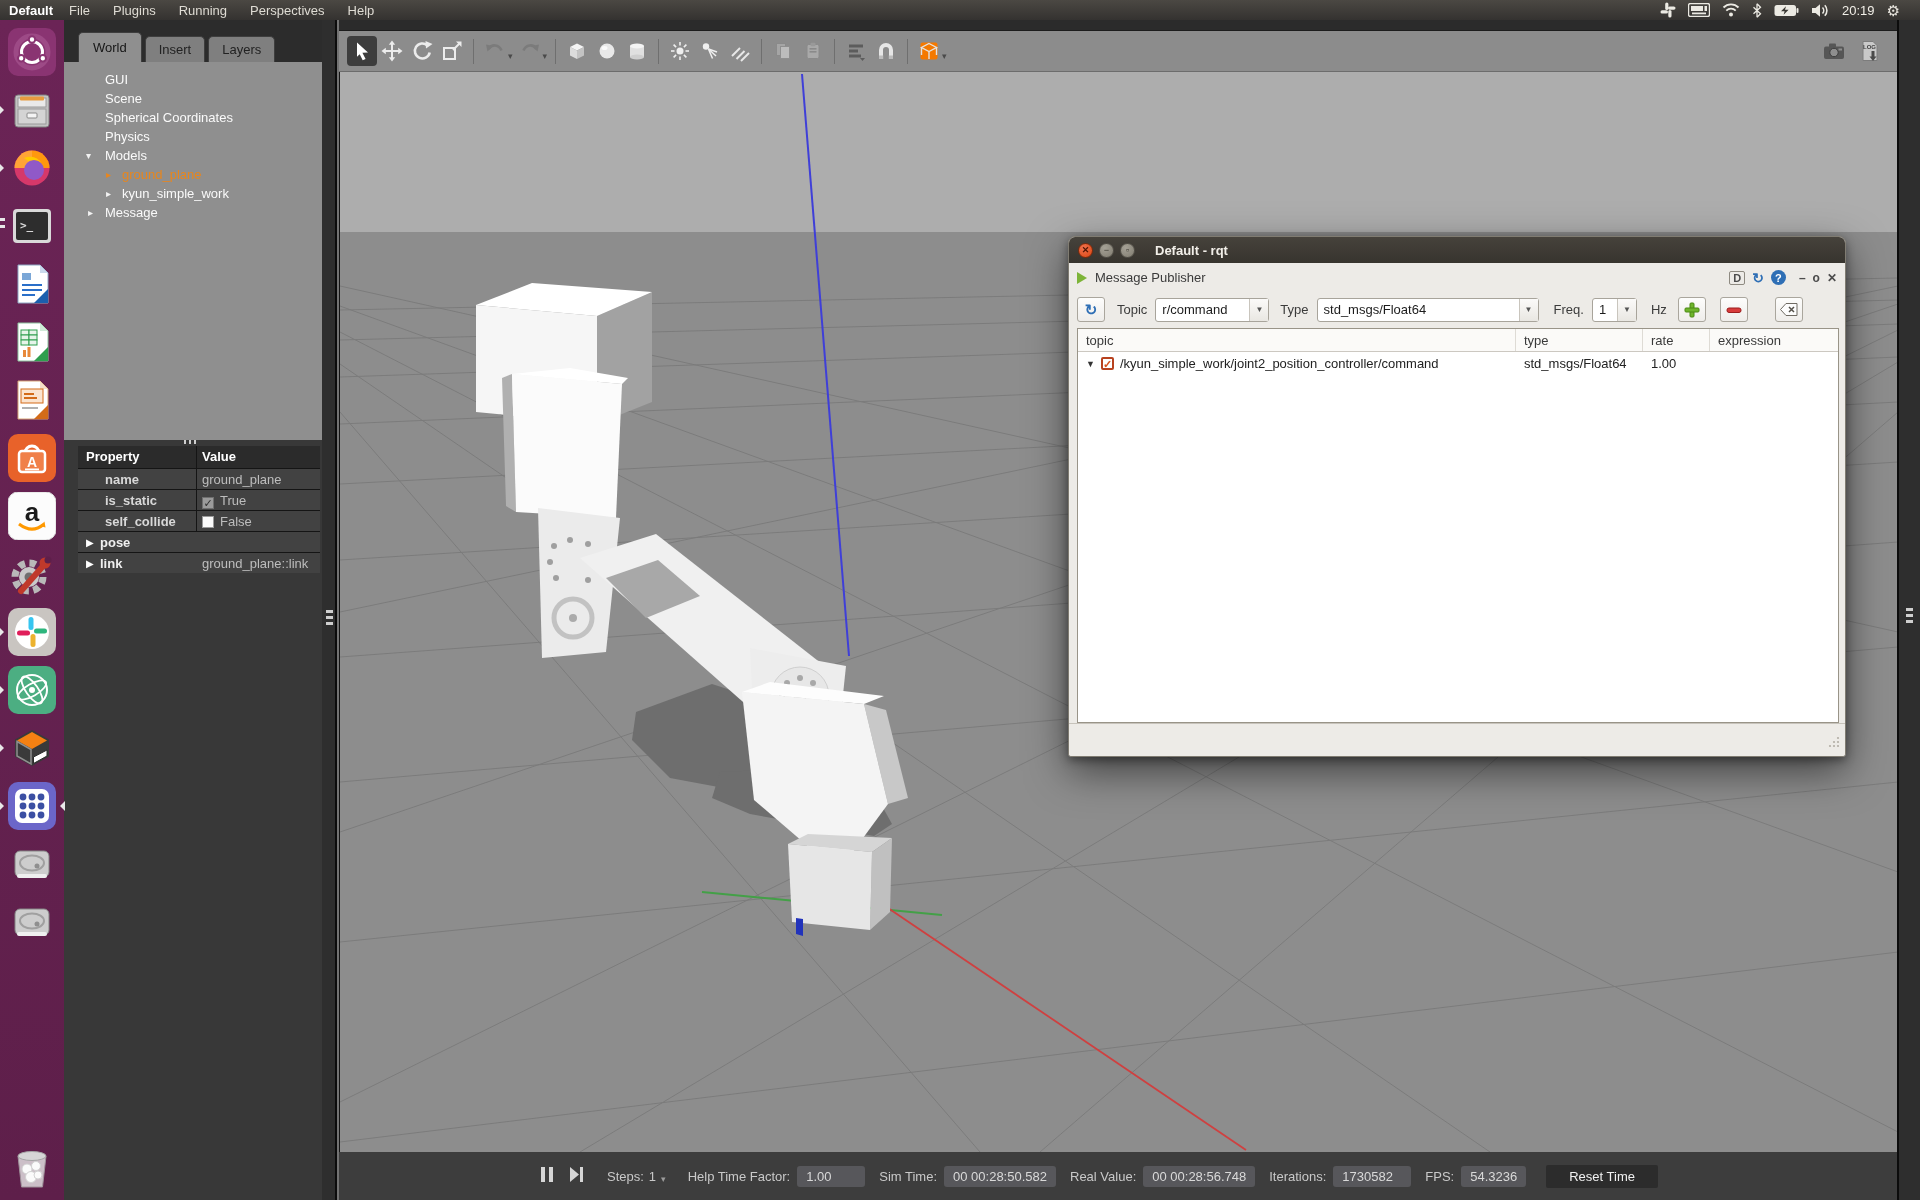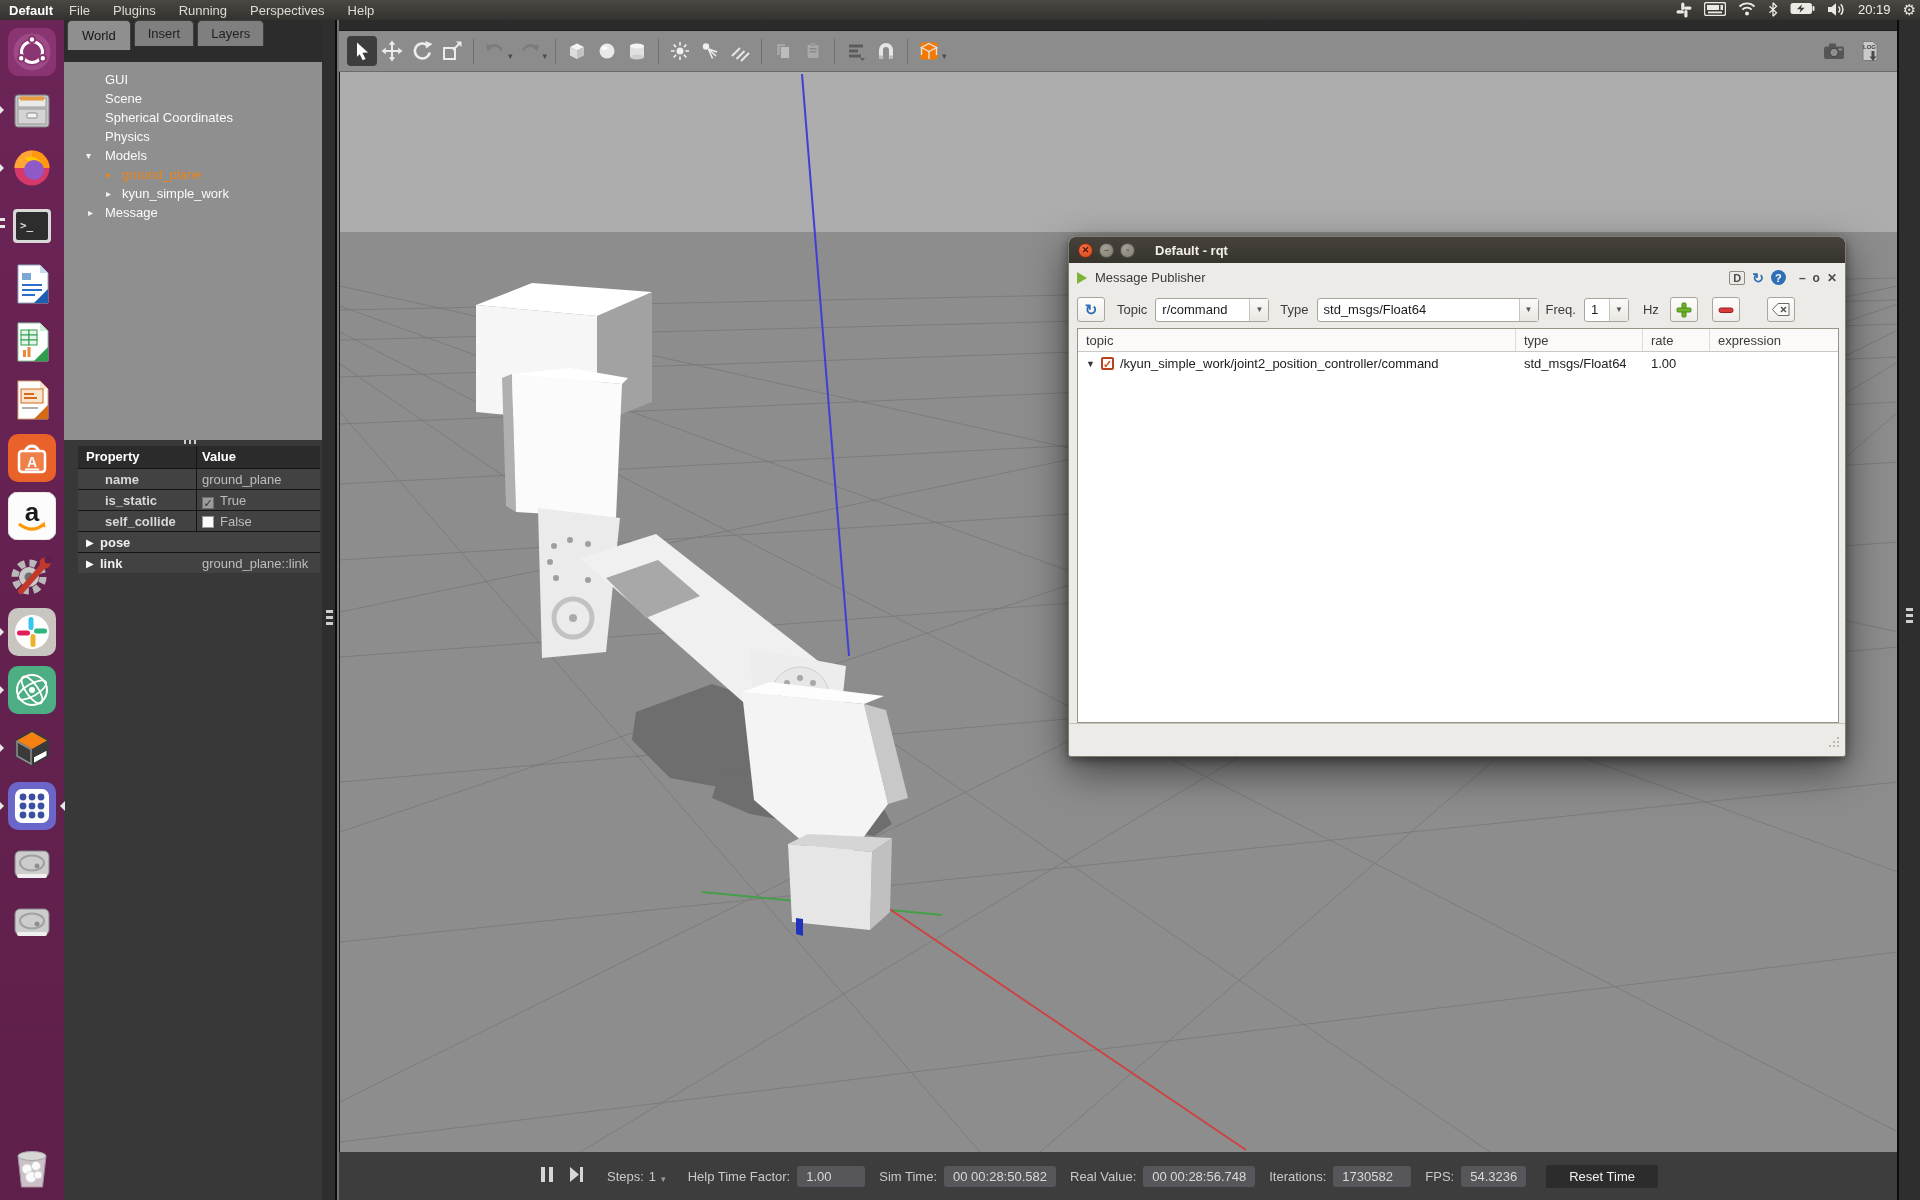--- a/index.html
+++ b/index.html
@@ -6,21 +6,21 @@
   html,body{width:1920px;height:1200px;overflow:hidden;background:#1e1e1e;
     font-family:"Liberation Sans",sans-serif;}
   #screen{position:relative;width:1920px;height:1200px;overflow:hidden;background:#737373}
 
   
   .topbar{position:absolute;left:0;top:0;width:1920px;height:20px;z-index:60;
     background:linear-gradient(#4b4843,#343230);display:flex;align-items:center;
     color:#dfdcd4;font-size:13px}
   .menu-app{font-weight:bold;color:#fff;margin:0 16px 0 9px}
   .menu-item{margin-right:23px;cursor:default}
-  .tray{margin-left:auto;display:flex;gap:12px;padding-right:4px}
+  .tray{margin-left:auto;display:flex;align-items:center;gap:12px;padding-right:20px}
   .tray svg{display:block}
   .clock{font-size:13px;color:#f1eee7}
   .gear-glyph{font-size:15px;color:#e8e5de;line-height:1}
 
   
   .dock{position:absolute;left:0;top:20px;width:64px;height:1180px;z-index:55;
     background:linear-gradient(180deg,#6b2456 0%,#5e1f4a 100%);
     display:flex;flex-direction:column;align-items:center;padding-top:8px;gap:10px}
   .dock-item{width:48px;height:48px;position:relative;border-radius:10px;flex:0 0 auto}
   .dock-item svg{display:block}
@@ -28,21 +28,21 @@
     border:5px solid transparent;border-left-color:#e8e8e8}
   .dock-item.running2::after{content:"";position:absolute;left:-8px;top:16px;width:5px;height:3px;
     background:#e8e8e8;box-shadow:0 7px 0 #e8e8e8}
   .dock-item.focused::after{content:"";position:absolute;right:-9px;top:19px;
     border:5px solid transparent;border-right-color:#e8e8e8}
   .dock-spacer{flex:1 1 auto}
 
   
   .gz-panel{position:absolute;left:64px;top:20px;width:258px;height:1180px;background:#383838}
   .gz-tabrow{position:absolute;left:0;top:0;width:258px;height:42px;background:#2c2c2c;
-    display:flex;align-items:flex-start;padding-left:3px}
+    display:flex;align-items:flex-end;padding-left:14px}
   .gz-tab{font-size:13px;color:#222;background:#7f7f7f;border:1px solid #3e3e3e;border-bottom:none;
     border-radius:5px 5px 0 0;padding:5px 13px;margin-right:3px}
   .gz-tab.active{background:#8f8f8f;padding:7px 14px;color:#161616}
   .gz-tree{position:absolute;left:0;top:42px;width:258px;height:378px;background:#8f8f8f;
     padding-top:8px;font-size:13px;color:#fafafa}
   .tree-row{height:19px;line-height:19px;position:relative;white-space:nowrap}
   .tree-row .lbl{position:absolute;left:41px}
   .tree-row.lvl2 .lbl{left:58px}
   .tree-row .arrow{position:absolute;left:22px;font-size:10px;color:#f2f2f2}
   .tree-row.lvl2 .arrow{left:42px}
@@ -772,21 +772,21 @@
       <span style="margin-left:12px">Topic</span>
       <span class="combo" style="margin-left:8px;width:114px">
         <span class="ctext" style="flex:1">r/command</span>
         <span class="carrow">▼</span>
       </span>
       <span style="margin-left:11px">Type</span>
       <span class="combo" style="margin-left:8px;width:222px">
         <span class="ctext" style="flex:1">std_msgs/Float64</span>
         <span class="carrow">▼</span>
       </span>
-      <span style="margin-left:7px">Freq.</span>
+      <span style="margin-left:15px">Freq.</span>
       <span class="combo" style="margin-left:8px;width:45px">
         <span class="ctext" style="flex:1">1</span>
         <span class="carrow">▼</span>
       </span>
       <span style="margin-left:14px">Hz</span>
       <span class="sqbtn" style="margin-left:11px">
           <svg width="16" height="16" viewBox="0 0 16 16">
             <g fill="#6fb52c" stroke="#4c8a14">
               <rect x="6" y="1" width="4" height="14" rx="1"></rect>
               <rect x="1" y="6" width="14" height="4" rx="1"></rect>

